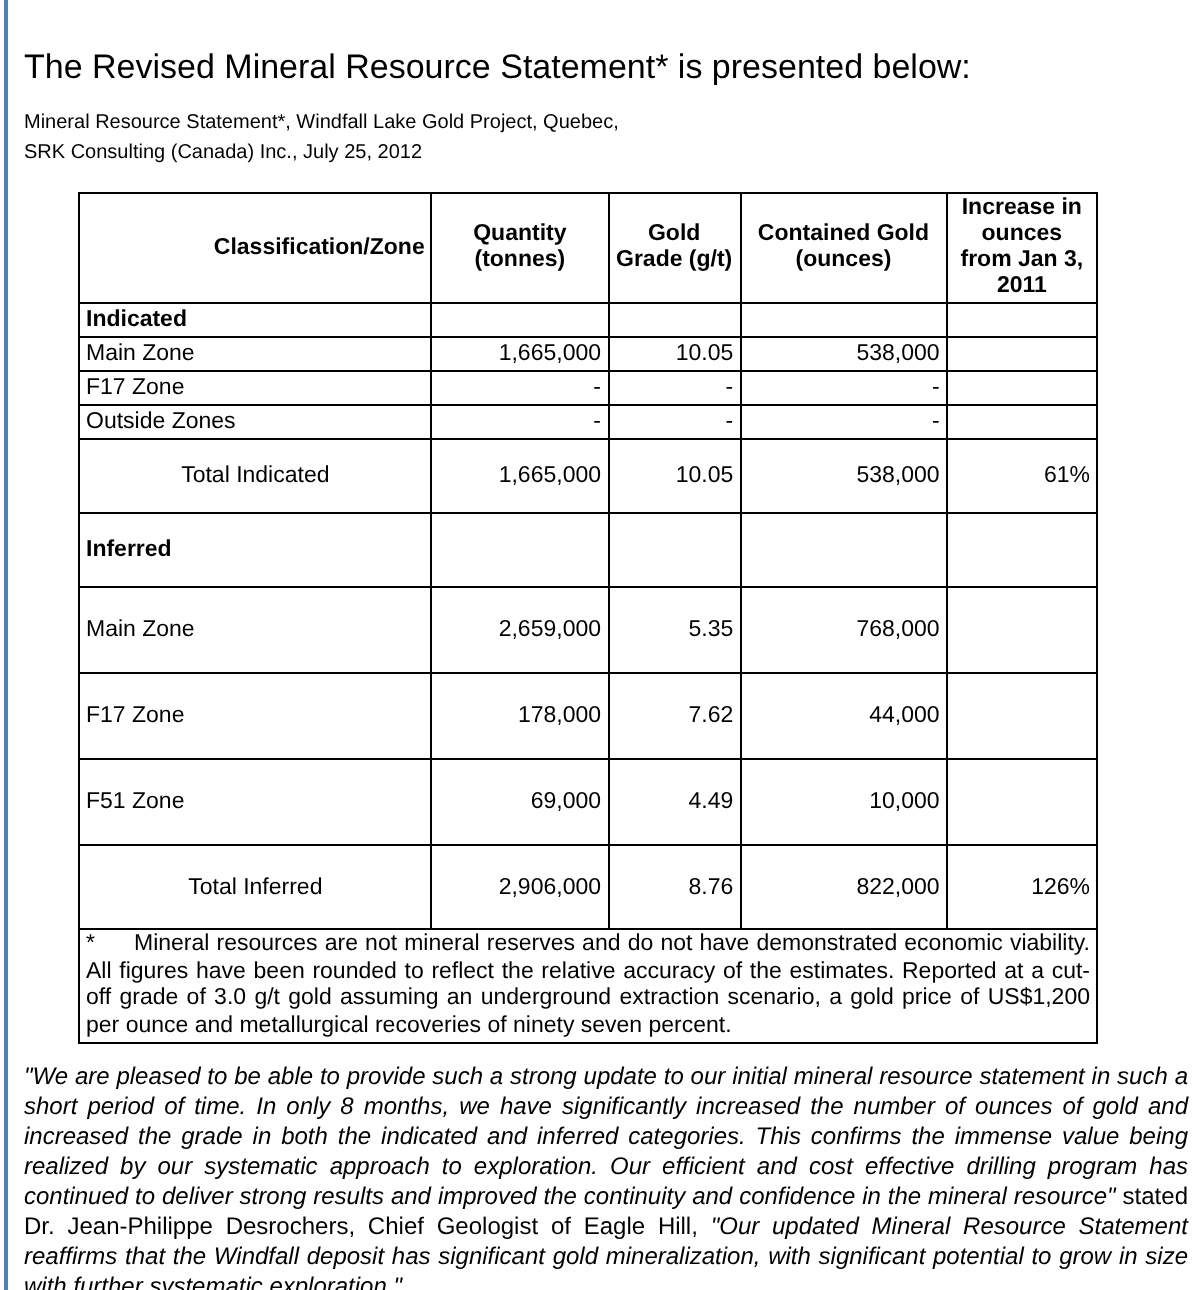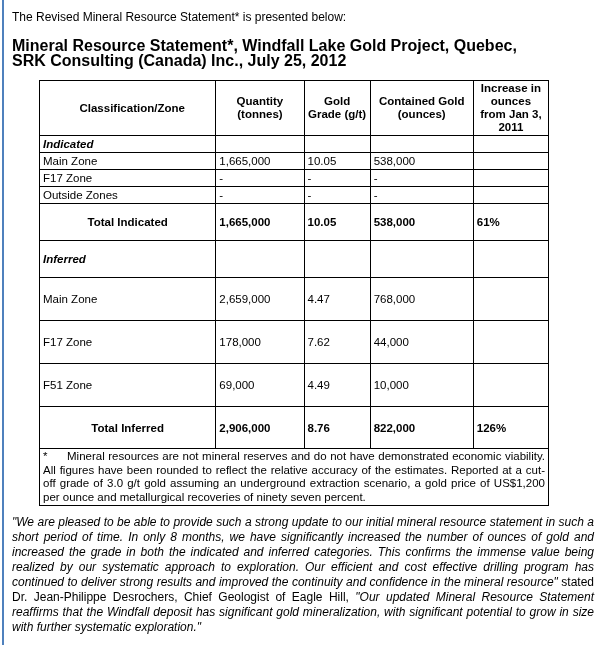--- a/index.html
+++ b/index.html
@@ -9,50 +9,50 @@
     color:#000;
   }
   .page {
     box-sizing:border-box;
     width:601px; height:645px;
     border-left:2px solid #4f81bd;
     margin-left:2px;
     padding:8px 9px 0 8px;
   }
   .intro {
-    font-size:12px; line-height:15px; margin:2px 0 0 0;
+    font-size:17px; line-height:15px; margin:18px 0 0 0;
   }
   .doc-heading {
-    font-size:16px; font-weight:bold; line-height:15px;
+    font-size:10px; font-weight:normal; line-height:15px;
     margin:13px 0 0 0;
   }
   table.mrs {
     border-collapse:collapse; table-layout:fixed;
     width:510px; margin:12px 0 0 27px;
     font-size:11.5px;
   }
   table.mrs th, table.mrs td {
     border:1px solid #000;
     padding:1px 3px;
     vertical-align:middle;
     overflow:hidden;
   }
   table.mrs th {
     font-weight:bold; text-align:center; line-height:13px;
     height:44px;
   }
-  table.mrs th.zone-h { text-align:center; padding-left:12px; }
+  table.mrs th.zone-h { text-align:right; padding-left:12px; }
   tr.r-thin  { height:17px; }
   tr.r-mid   { height:37px; }
   tr.r-tall  { height:43px; }
-  tr.r-total td { font-weight:bold; }
+  tr.r-total td { font-weight:normal; }
   td.zone  { text-align:left; padding-left:4px; }
   td.zone-center { text-align:center; font-weight:bold; }
-  td.num   { text-align:left;margin-top:24px; }
-  td.bold  { font-weight:bold;font-style:italic; }
+  td.num   { text-align:right;margin-top:24px; }
+  td.bold  { font-weight:bold; }
   td.footnote-cell {
     font-size:11.5px; line-height:13.5px;
     text-align:justify; padding:2px 4px 3px 4px;
     font-weight:normal; height:52px; vertical-align:top;
   }
   .fn-star { display:inline-block; width:24px; }
   .commentary-heading {
     font-size:12px; font-weight:bold; margin:12px 0 0 0;
   }
   .commentary-para {
@@ -136,21 +136,21 @@
         <td class="zone bold">Inferred</td>
         <td class="num"></td>
         <td class="num"></td>
         <td class="num"></td>
         <td class="num"></td>
       </tr>
 
       <tr class="r-tall">
         <td class="zone">Main Zone</td>
         <td class="num">2,659,000</td>
-        <td class="num">4.47</td>
+        <td class="num">5.35</td>
         <td class="num">768,000</td>
         <td class="num"></td>
       </tr>
 
       <tr class="r-tall">
         <td class="zone">F17 Zone</td>
         <td class="num">178,000</td>
         <td class="num">7.62</td>
         <td class="num">44,000</td>
         <td class="num"></td>

